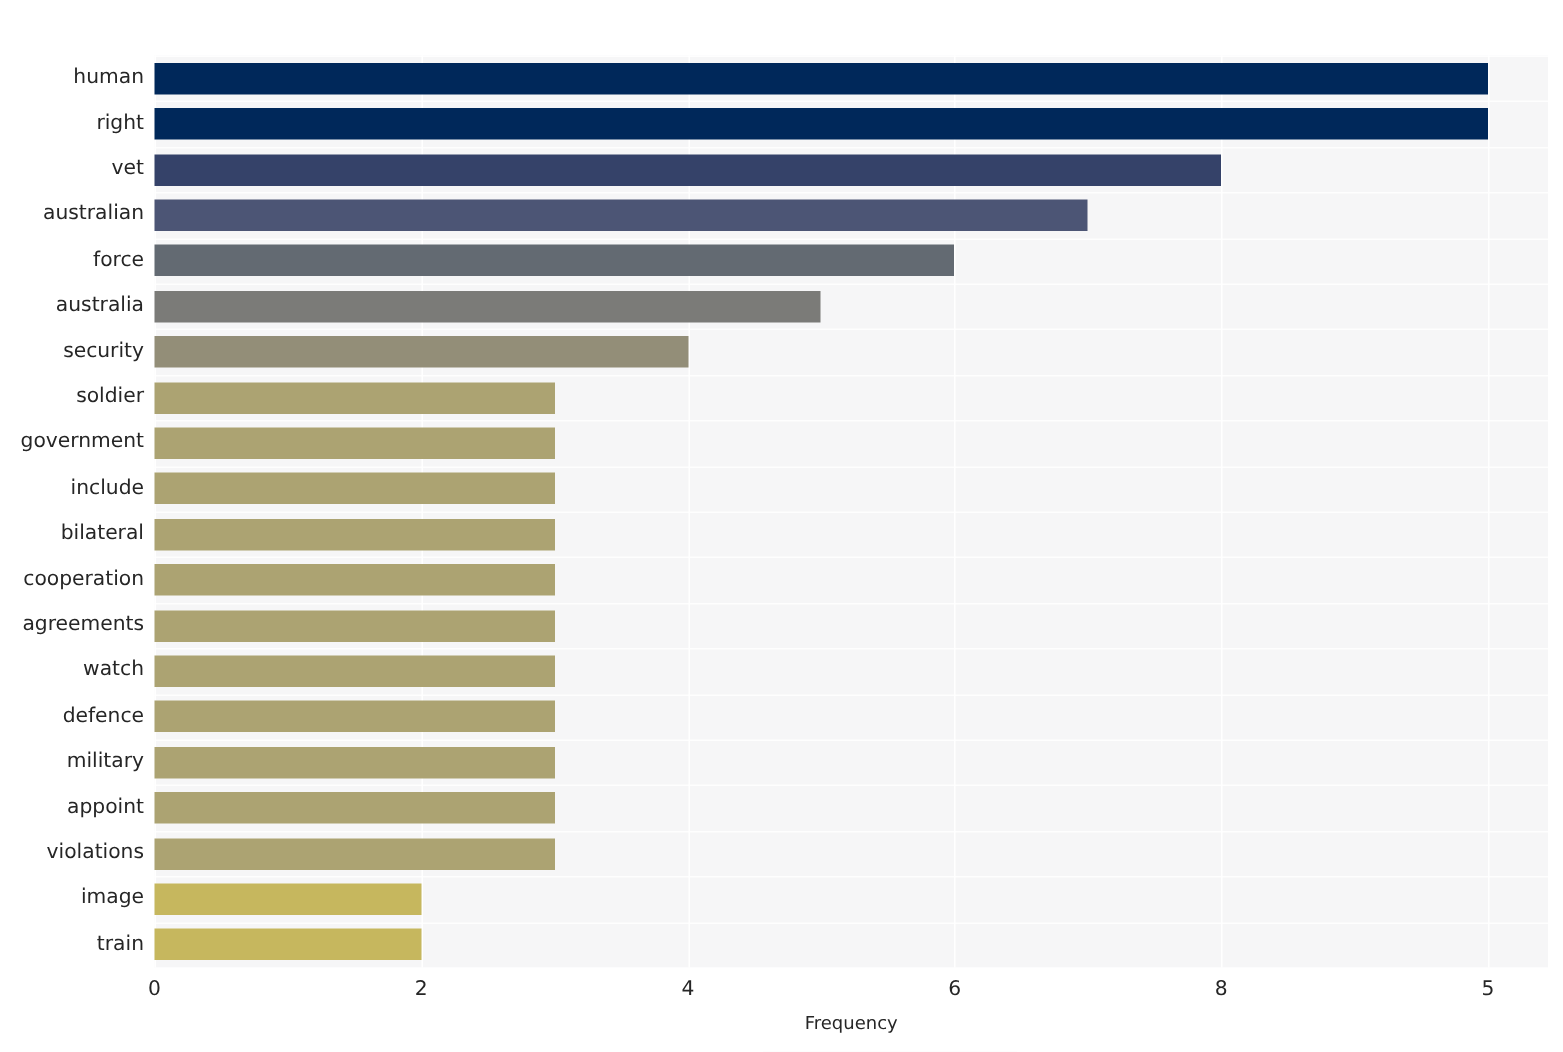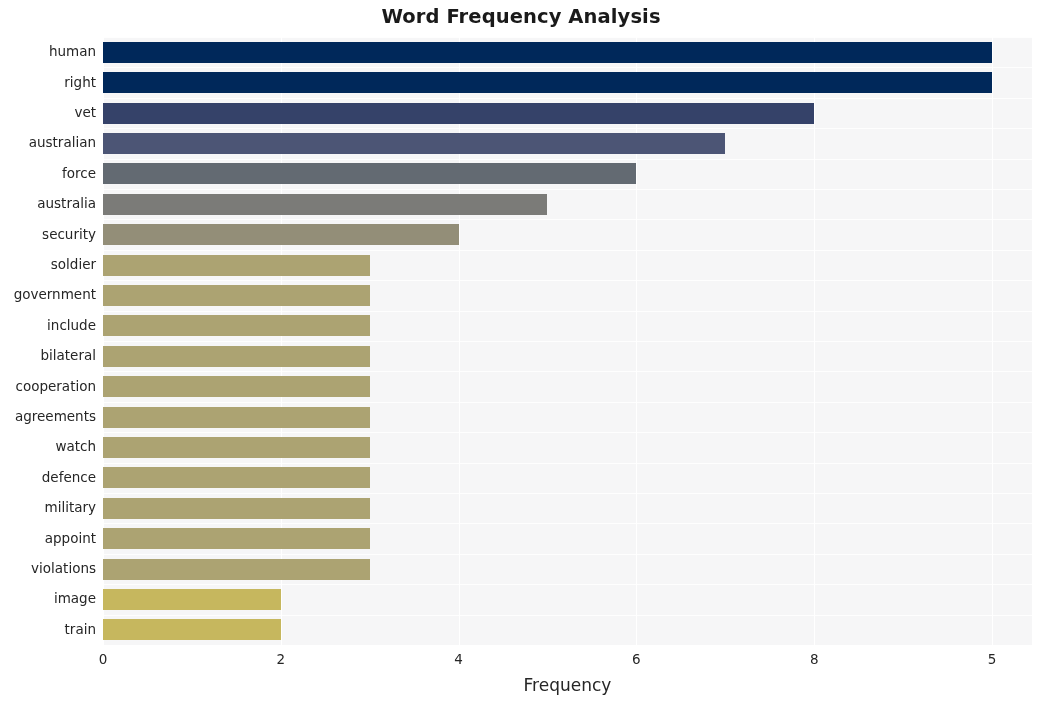--- a/index.html
+++ b/index.html
@@ -90,30 +90,29 @@
     font-size: 13.5px;
     color: #262626;
   }
 
   #xaxis-label {
     position: absolute;
     left: 103px;
     top: 675px;
     width: 929px;
     text-align: center;
-    font-size: 17px;
+    font-size: 12px;
     color: #262626;
   }
 </style>
 </head>
 <body>
 
 <div id="figure">
 
-  <div id="chart-title">Word Frequency Analysis</div>
 
   <div id="plot-area">
     <div id="vgrid-layer">
         <div class="vgrid" style="left: 0px;"></div>
         <div class="vgrid" style="left: 177.799px;"></div>
         <div class="vgrid" style="left: 355.598px;"></div>
         <div class="vgrid" style="left: 533.397px;"></div>
         <div class="vgrid" style="left: 711.196px;"></div>
         <div class="vgrid" style="left: 888.995px;"></div>
       </div>

